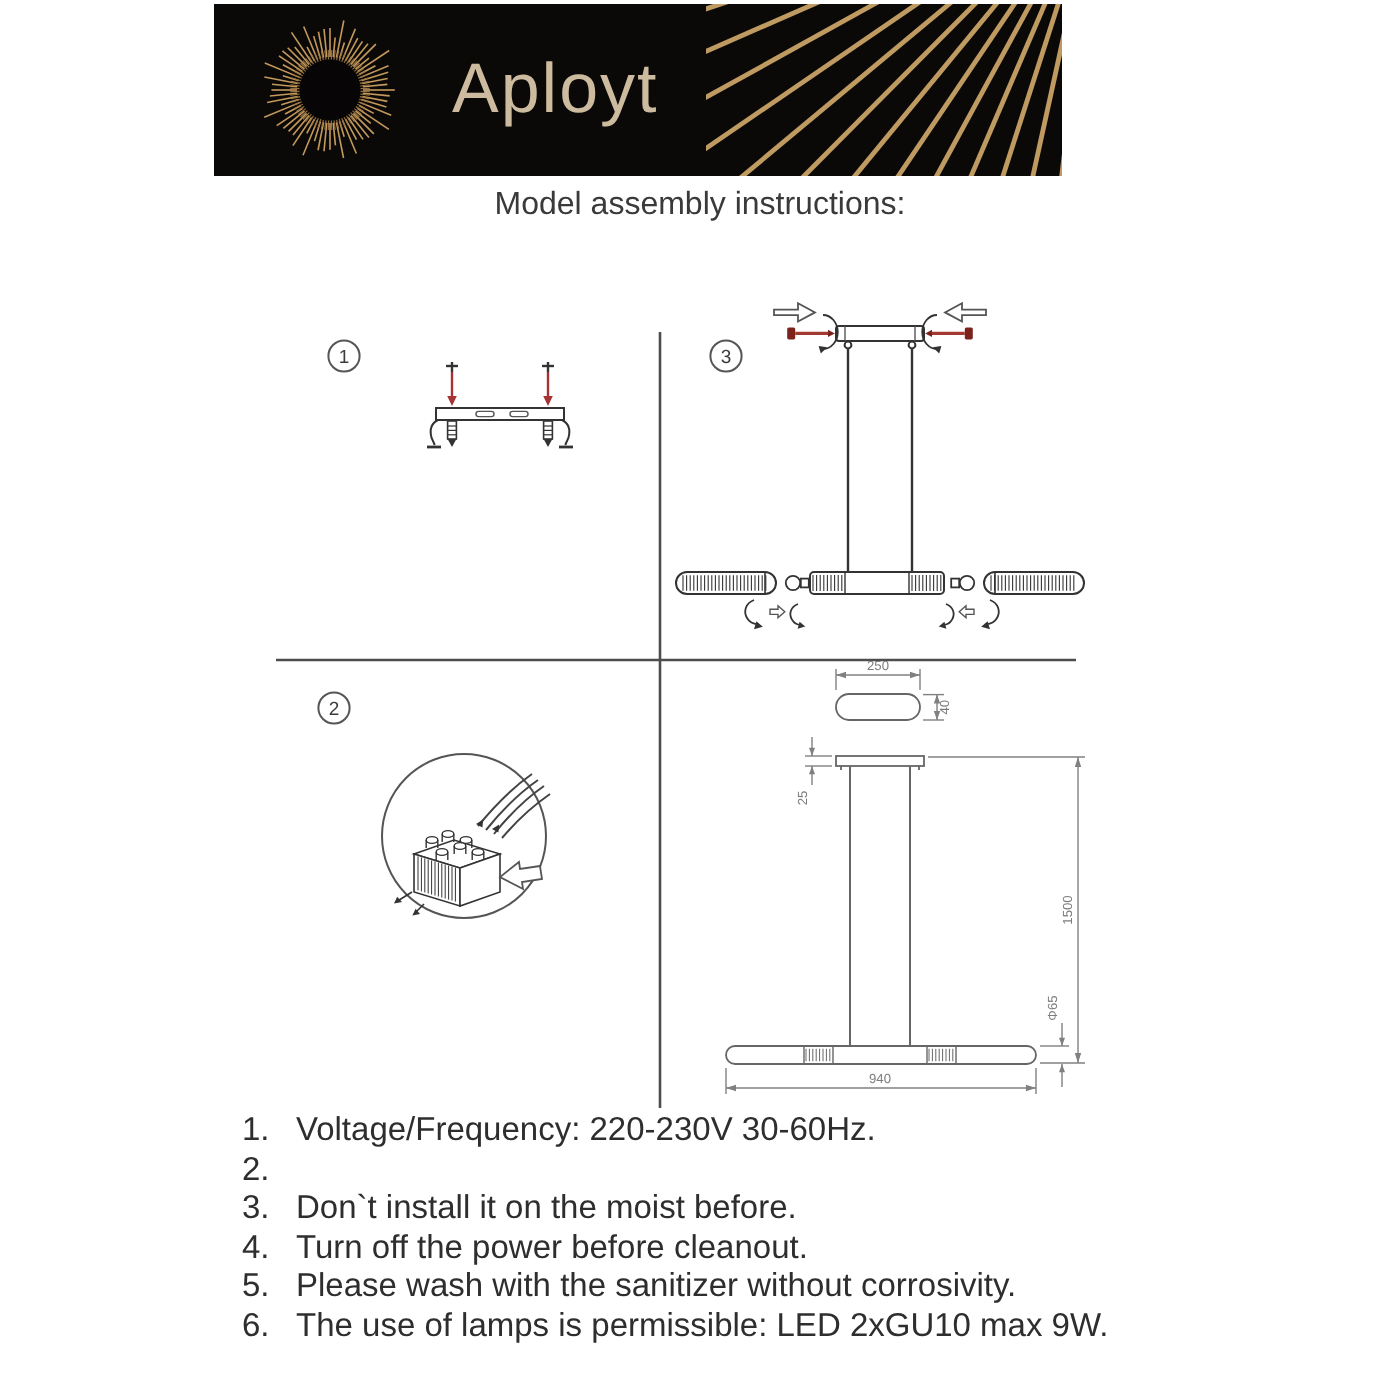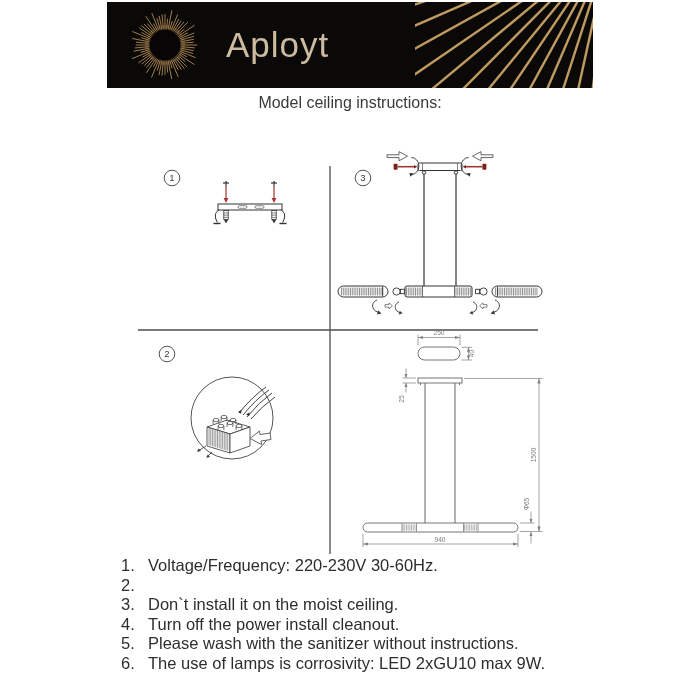--- a/index.html
+++ b/index.html
@@ -1,18 +1,18 @@
 <!DOCTYPE html>
 <html><head>
 <meta charset="utf-8">
 <style>
   html,body{margin:0;padding:0}
   body{width:700px;height:700px;background:#ffffff;position:relative;overflow:hidden;
        font-family:"Liberation Sans",sans-serif;color:#333}
-  .banner{position:absolute;left:107px;top:2px;width:486px;height:86px;background:#0b0908;overflow:hidden}
+  .banner{position:absolute;left:107px;top:2px;width:424px;height:86px;background:#0b0908;overflow:hidden}
   .logo-svg{position:absolute;left:10px;top:3px}
   .brand{position:absolute;left:119px;top:21px;font-size:35px;font-weight:400;
          letter-spacing:1px;color:#cdbb9f;line-height:44px}
   .rays-svg{position:absolute;right:0;top:0}
   .title-block{position:absolute;left:0;top:94px;width:700px;text-align:center;
                font-size:16px;line-height:18.5px;color:#3a3a3a}
   .diagram{position:absolute;left:100px;top:140px}
   .draw{stroke:#333;fill:#fff;stroke-width:1}
   .thin{stroke:#555;fill:none;stroke-width:.7}
   .dimln{stroke:#808080;stroke-width:.7;fill:none}
@@ -181,21 +181,21 @@
         <line x1="160.65895791469794" y1="-32.55495382369203" x2="-80.58206849366832" y2="168.43949181458407" stroke="#bf9b61" stroke-width="2.4"></line>
         <line x1="158.04477907919843" y1="-36.011517842452854" x2="-101.04085938018625" y2="141.38812123297768" stroke="#bf9b61" stroke-width="2.4"></line>
         <line x1="155.76749347158778" y1="-39.69875746866849" x2="-118.86309457018245" y2="112.53146328868138" stroke="#bf9b61" stroke-width="2.4"></line>
         <line x1="153.84731444013698" y1="-43.58394450238282" x2="-133.89058264240623" y2="82.12565172048227" stroke="#bf9b61" stroke-width="2.4"></line>
         <line x1="152.301285629866" y1="-47.63259374843731" x2="-145.98993854887493" y2="50.44057066440368" stroke="#bf9b61" stroke-width="2.4"></line>
       </g>
   </svg>
 </div>
 
 <div class="title-block">
-  <div>Model ceiling instructions:</div>
+  <div>Model assembly instructions:</div>
 </div>
 
 <svg class="diagram" width="520" height="420" viewBox="0 0 520 420">
 
   <line x1="230" y1="26" x2="230" y2="414" stroke="#4d4d4d" stroke-width="1.3"></line>
   <line x1="38" y1="190" x2="438" y2="190" stroke="#4d4d4d" stroke-width="1.3"></line>
 
   <g>
     <circle cx="72" cy="38" r="7.8" fill="none" stroke="#555" stroke-width="1"></circle>
     <text x="72" y="41.4" text-anchor="middle" class="badge-text">1</text>
@@ -528,27 +528,27 @@
 <div class="ins">
   <div class="row">
     <span class="num">1.</span>
     <span class="txt">Voltage/Frequency: 220-230V 30-60Hz.</span>
   </div>
   <div class="row">
     <span class="num">2.</span>
   </div>
   <div class="row">
     <span class="num">3.</span>
-    <span class="txt">Don`t install it on the moist ceiling.</span>
+    <span class="txt">Don`t install it on the moist before.</span>
   </div>
   <div class="row">
     <span class="num">4.</span>
-    <span class="txt">Turn off the power install cleanout.</span>
+    <span class="txt">Turn off the power before cleanout.</span>
   </div>
   <div class="row">
     <span class="num">5.</span>
-    <span class="txt">Please wash with the sanitizer without instructions.</span>
+    <span class="txt">Please wash with the sanitizer without corrosivity.</span>
   </div>
   <div class="row">
     <span class="num">6.</span>
-    <span class="txt">The use of lamps is corrosivity: LED 2xGU10 max 9W.</span>
+    <span class="txt">The use of lamps is permissible: LED 2xGU10 max 9W.</span>
   </div>
 </div>
 
 </body></html>

